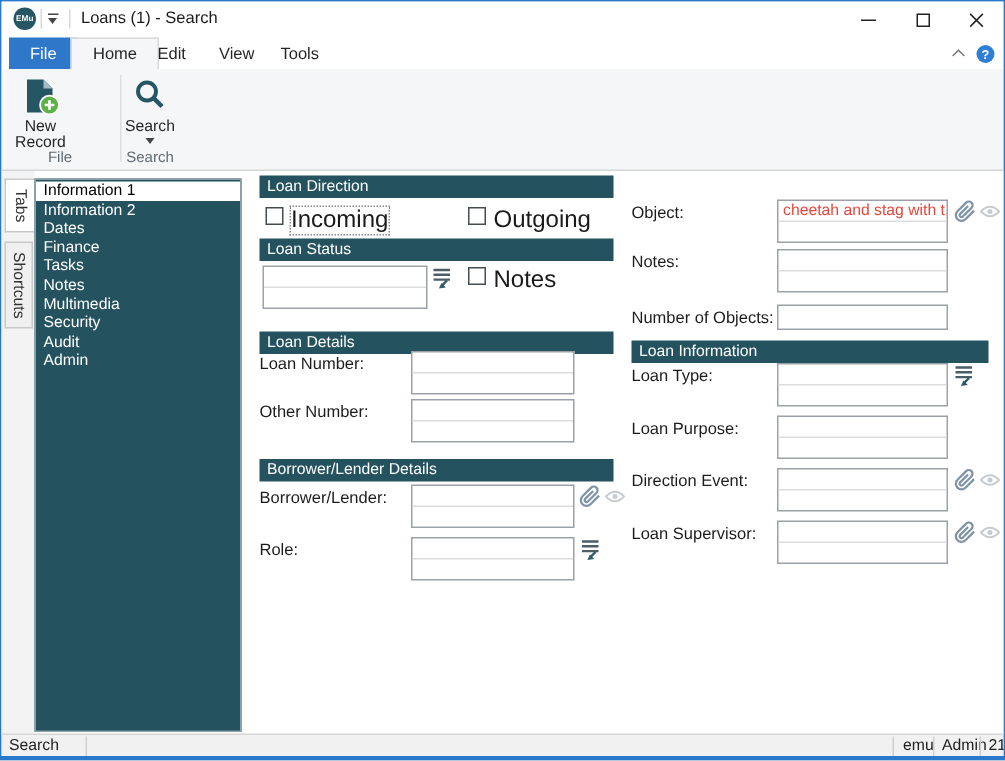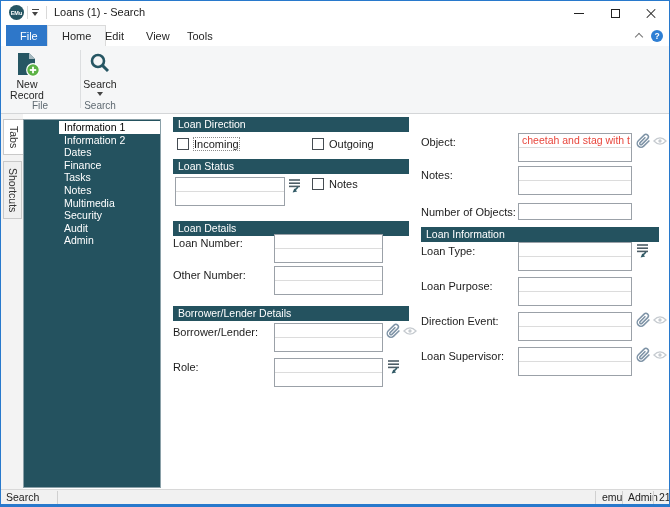--- a/index.html
+++ b/index.html
@@ -56,41 +56,41 @@
   .grp-label{ position:absolute; bottom:2px; font-size:10px; color:#5f6a72; text-align:center; }
   
   .content{ position:absolute; left:0; top:113px; width:668px; height:376px; background:#fff; }
   .tabstrip{ position:absolute; left:0; top:0; width:22px; height:376px; background:#f3f3f3; }
   .vtab{ position:absolute; left:2px; width:19px; background:#fff; border:1px solid #c9c9c9;
          writing-mode:vertical-rl; text-orientation:mixed; font-size:10.5px; color:#333;
          display:flex; align-items:center; justify-content:center; padding:6px 0; }
   .vtab.sel{ border-right:none; width:20px; }
   .vtab.alt{ background:#f0f0f0; }
   .sidebar{ position:absolute; left:22px; top:5px; width:138px; height:369px; background:#24525f;
-            border:1px solid #8aa0a8; padding-top:1px;padding-left:35px; }
+            border:1px solid #8aa0a8; padding-top:1px; }
   .sb-item{ height:12.6px; line-height:12.6px; padding-left:5px; font-size:10.5px; color:#fff;
             white-space:nowrap; }
   .sb-item.sel{ background:#fff; color:#000; }
   .form{ position:absolute; left:168px; top:0; width:500px; height:376px; background:#fff; }
   .col{ position:absolute; top:0; height:376px; }
   .col-left{ left:4px; width:236px; }
   .col-right{ left:252px; width:238px; }
   .sec-h{ position:absolute; left:0; width:100%; height:15px; background:#24525f; color:#fff;
           font-size:10.5px; line-height:15px; padding-left:5px; }
   .row{ position:absolute; left:0; width:100%; }
   .flabel{ position:absolute; left:0; top:3px; font-size:11px; color:#1c1c1c; white-space:nowrap; }
   .box{ position:absolute; background:#fff; border:1px solid #9ba1a8; }
   .box .r{ height:13.5px; border-bottom:1px solid #dcdcdc; font-size:10.5px; line-height:13px;
            padding:0 3px; white-space:nowrap; overflow:hidden; }
   .box .r:last-child{ border-bottom:none; }
   .box.single{ height:17px; }
   .box.single .r{ height:15px; border-bottom:none; }
   .red{ color:#e8463c; }
   .cbx{ position:absolute; width:12px; height:12px; background:#fff; border:1px solid #454c52; }
-  .cbx-label{ position:absolute; font-size:11px; white-space:nowrap; }
+  .cbx-label{ position:absolute; font-size:16px; white-space:nowrap; }
   .focusrect{ outline:1px dotted #8a8a8a; outline-offset:0px; }
   .iconbtn{ position:absolute; }
   
   .statusbar{ position:absolute; left:0; bottom:0; width:668px; height:15px; background:#f1f1f1;
               border-top:1px solid #d8d8d8; font-size:10.5px; color:#222; }
   .sb-text{ position:absolute; top:1px; white-space:nowrap; }
   .sb-sep{ position:absolute; top:1px; width:1px; height:13px; background:#d0d0d0; }
 </style>
 </head>
 <body>

